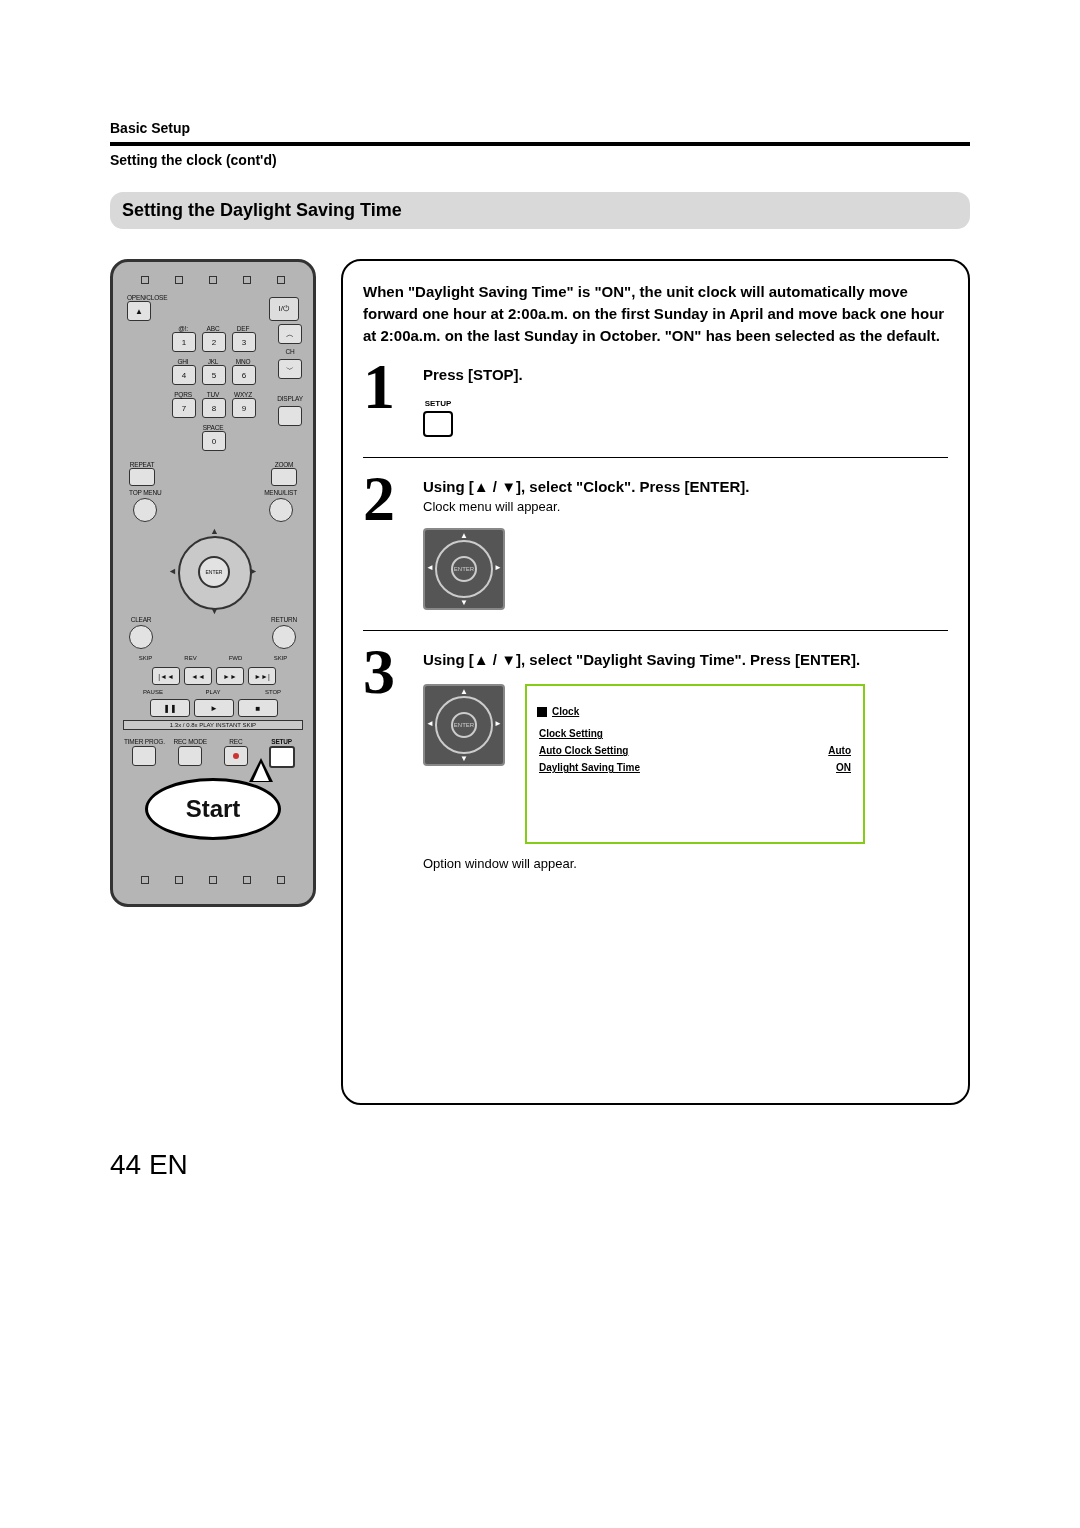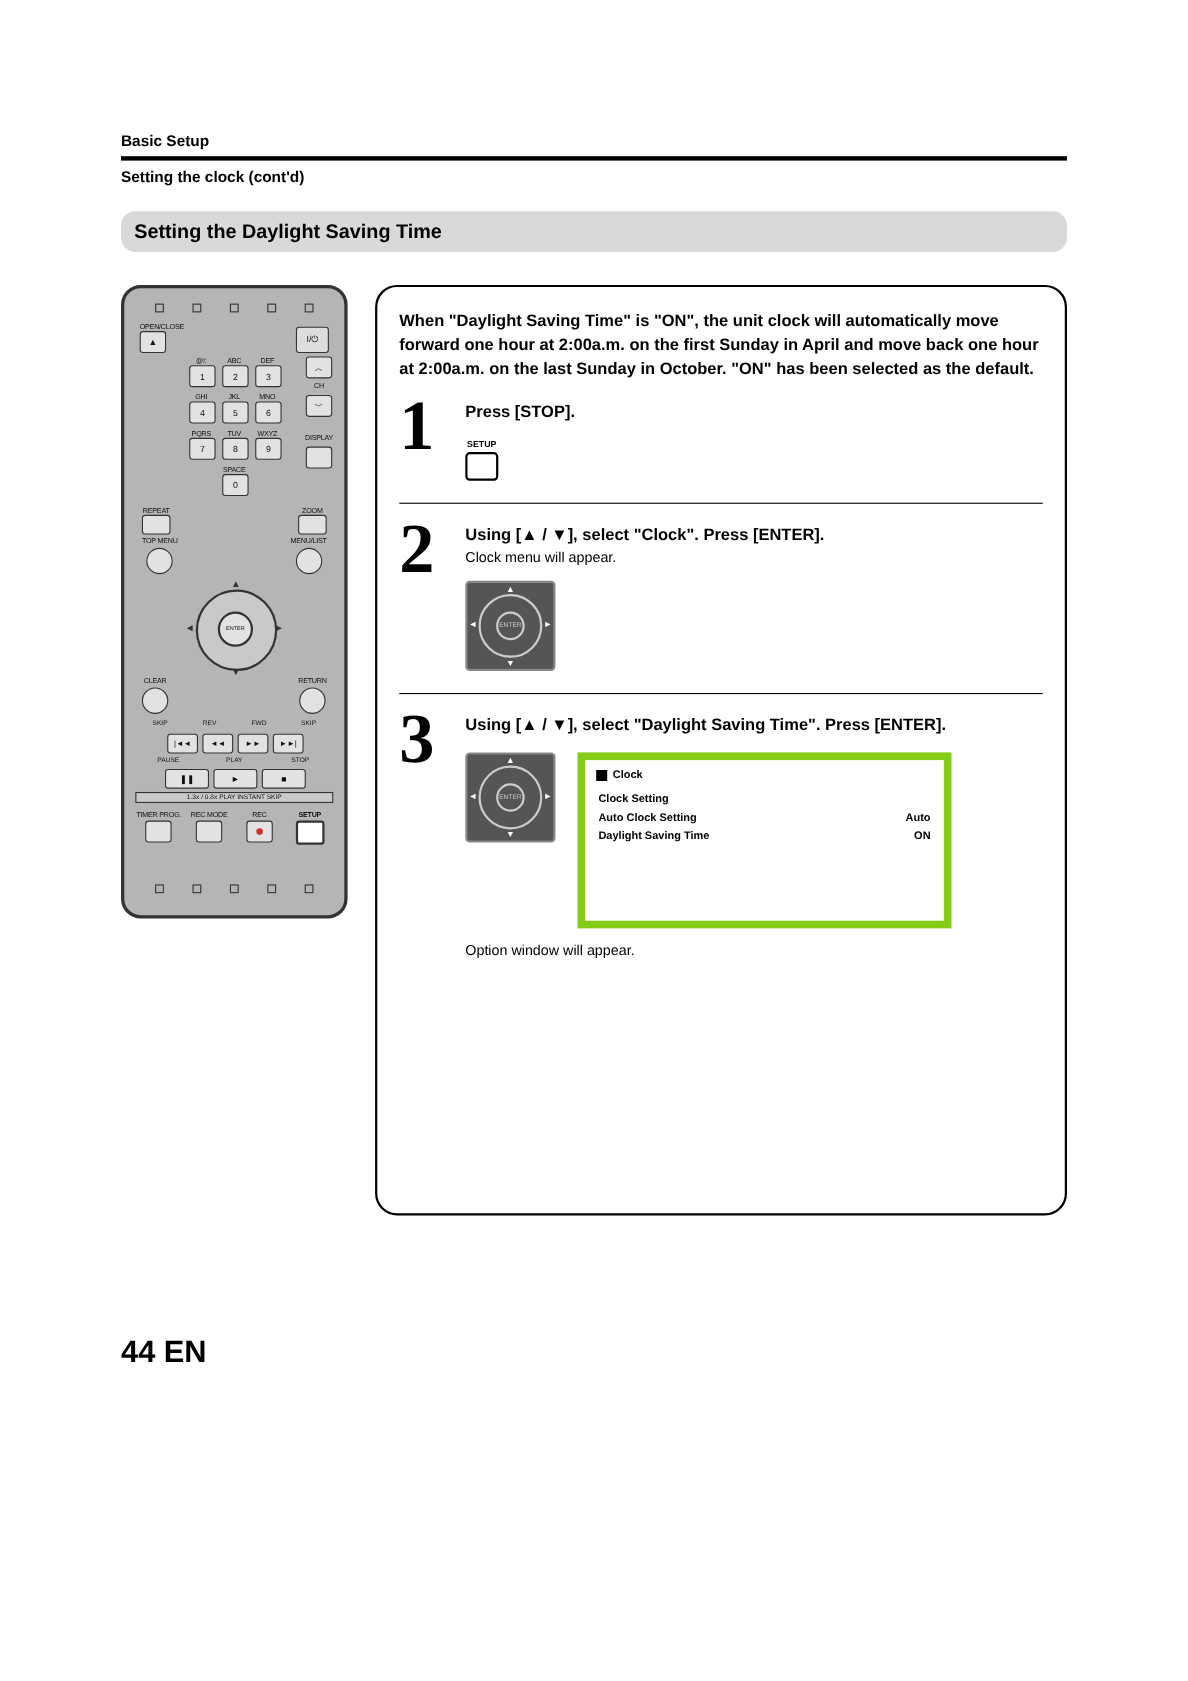--- a/index.html
+++ b/index.html
@@ -135,27 +135,28 @@
     position: absolute;
     color: #fff;
     font-size: 8px;
   }
   .dpad-box .au { left: 35px; top: 1px; }
   .dpad-box .ad { left: 35px; bottom: 1px; }
   .dpad-box .al { left: 1px; top: 33px; }
   .dpad-box .ar { right: 1px; top: 33px; }
 
   .osd-box {
-    border: 7px solid #84cc16;
+    border: 2px solid #84cc16;
     width: 340px;
     height: 160px;
     font-size: 10px;
-    padding: 8px 10px;
+    padding: 20px 10px;
     font-weight: bold;
     box-sizing: border-box;
+    text-decoration: underline;
   }
   .osd-title {
     display: flex;
     gap: 5px;
     align-items: center;
     margin-bottom: 8px;
   }
   .osd-title .ico {
     width: 10px; height: 10px;
     background: #000;
@@ -345,22 +346,22 @@
     padding: 0 18px;
     margin-top: 36px;
   }
   .remote .bottom-dots span {
     width: 6px; height: 6px;
     border: 1px solid #333;
   }
 
   .footer {
     font-size: 28px;
-    font-weight: bold;
-    margin-top: 108px;
+    font-weight: normal;
+    margin-top: 44px;
   }
 </style>
 </head>
 <body>
 
 <div class="page">
   <div class="breadcrumb">Basic Setup</div>
   <hr class="hr-thick">
   <div class="subtitle">Setting the clock (cont'd)</div>
 
@@ -519,20 +520,24 @@
           <div class="cell">
               <div class="label">REC</div>
               <div class="btn dot"></div>
             </div>
           <div class="cell highlight">
               <div class="label">SETUP</div>
               <div class="btn"></div>
             </div>
         </div>
 
+        <div class="speech">
+          <div class="tail"></div>
+          <div class="bubble">Start</div>
+        </div>
 
         <div class="bottom-dots">
             <span></span>
             <span></span>
             <span></span>
             <span></span>
             <span></span>
           </div>
       </div>
     </div>

